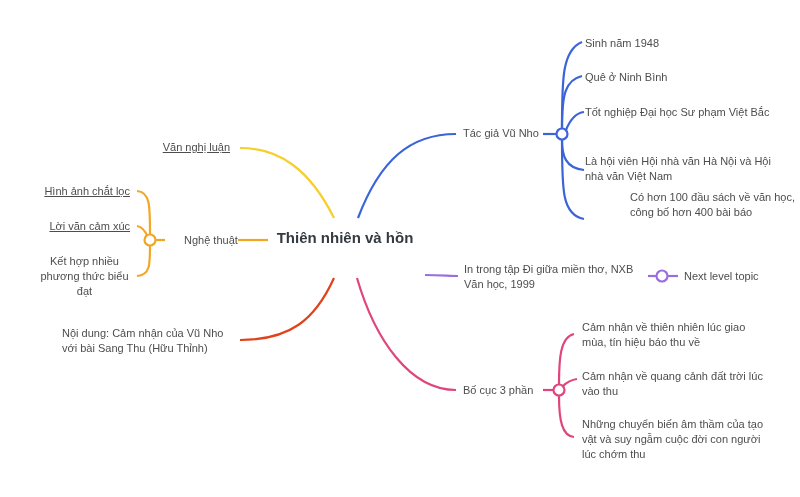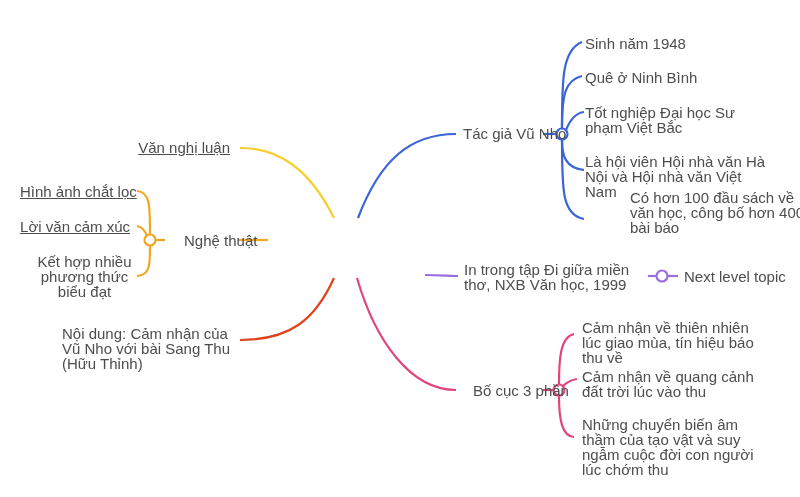--- a/index.html
+++ b/index.html
@@ -1,19 +1,19 @@
 <!DOCTYPE html>
 <html><head>
 <meta charset="utf-8">
 <style>
   html, body { margin:0; padding:0; background:#ffffff; }
   body { width:800px; height:497px; position:relative; overflow:hidden;
          font-family:"Liberation Sans", "DejaVu Sans", sans-serif; color:#4a4a4a; }
   svg.lines { position:absolute; left:0; top:0; width:800px; height:497px; }
-  .node { position:absolute; font-size:15px; line-height:15px; color:#4d4d4d; white-space:nowrap; }
+  .node { position:absolute; font-size:11px; line-height:15px; color:#4d4d4d; white-space:nowrap; }
   .node.wrap { white-space:normal; }
   .right { text-align:left; }
   .left { text-align:right;text-decoration:underline; }
   .central { position:absolute; left:270px; top:228px; width:150px; text-align:center;
              font-size:15px; font-weight:bold; line-height:20px; color:#333a40; }
 </style>
 </head>
 <body>
 
 <svg class="lines" viewBox="0 0 800 497">
@@ -45,33 +45,34 @@
 
   <path d="M357 278 C 375 340, 410 390, 456 390" fill="none" stroke="#e0457e" stroke-width="2.2"></path>
   <path d="M543 390 L 554 390" fill="none" stroke="#e0457e" stroke-width="2.2"></path>
   <path d="M559 384 C 559 360, 560 337, 574 334" fill="none" stroke="#e0457e" stroke-width="2.2"></path>
   <path d="M563 386 C 567 382, 570 380, 577 379" fill="none" stroke="#e0457e" stroke-width="2.2"></path>
   <path d="M559 396 C 559 420, 562 436, 574 437" fill="none" stroke="#e0457e" stroke-width="2.2"></path>
   <circle cx="559" cy="390" r="5.5" fill="#ffffff" stroke="#e0457e" stroke-width="2.2"></circle>
 </svg>
 
 <div class="central">
+  <div>Thiên nhiên và hồn</div>
 </div>
 
 <div class="node right" style="left:463px; top:126px;">Tác giả Vũ Nho</div>
 <div class="node right" style="left:585px; top:36px;">Sinh năm 1948</div>
 <div class="node right" style="left:585px; top:70px;">Quê ở Ninh Bình</div>
 <div class="node right wrap" style="left:585px; top:105px; width:190px;">Tốt nghiệp Đại học Sư phạm Việt Bắc</div>
 <div class="node right wrap" style="left:585px; top:154px; width:190px;">Là hội viên Hội nhà văn Hà Nội và Hội nhà văn Việt Nam</div>
 <div class="node right wrap" style="left:585px; top:190px; width:190px;margin-left:45px;">Có hơn 100 đầu sách về văn học, công bố hơn 400 bài báo</div>
 
 <div class="node right wrap" style="left:464px; top:262px; width:180px;">In trong tập Đi giữa miền thơ, NXB Văn học, 1999</div>
 <div class="node right" style="left:684px; top:269px;">Next level topic</div>
 
-<div class="node right" style="left:473px; top:383px;">Bố cục 3 phần</div>
+<div class="node right" style="left:463px; top:383px;">Bố cục 3 phần</div>
 <div class="node right wrap" style="left:582px; top:320px; width:190px;">Cảm nhận về thiên nhiên lúc giao mùa, tín hiệu báo thu về</div>
 <div class="node right wrap" style="left:582px; top:369px; width:190px;">Cảm nhận về quang cảnh đất trời lúc vào thu</div>
 <div class="node right wrap" style="left:582px; top:417px; width:190px;">Những chuyển biến âm thầm của tạo vật và suy ngẫm cuộc đời con người lúc chớm thu</div>
 
 <div class="node left" style="left:130px; top:140px; width:100px;">Văn nghị luận</div>
 
 <div class="node right" style="left:184px; top:233px;">Nghệ thuật</div>
 <div class="node left" style="left:20px; top:184px; width:110px;">Hình ảnh chắt lọc</div>
 <div class="node left" style="left:20px; top:219px; width:110px;">Lời văn cảm xúc</div>
 <div class="node wrap" style="left:37px; top:254px; width:95px; text-align:center;">Kết hợp nhiều phương thức biểu đạt</div>

